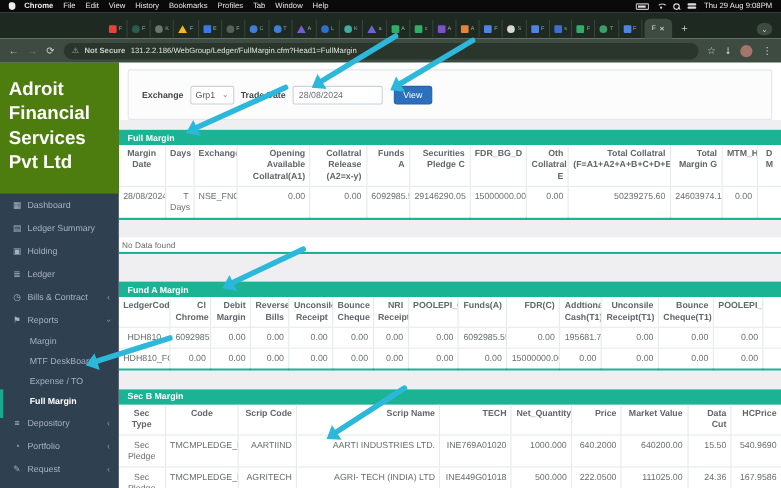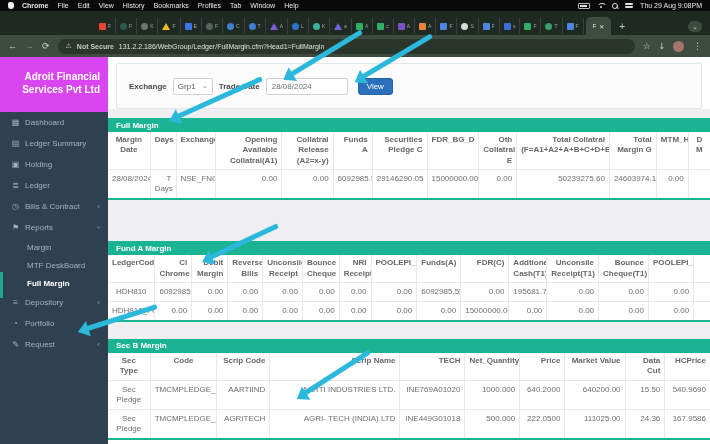--- a/index.html
+++ b/index.html
@@ -52,22 +52,22 @@
     padding:0 8px; gap:5px; color:#c3cdc4; font-size:7px; }
   .warn-tri { color:#c3cdc4; font-size:7px; }
   .url-text { color:#dde4dd; }
   .tb-right { display:flex; align-items:center; gap:9px; }
   .avatar { width:11px; height:11px; border-radius:50%; background:#a5756b; }
 
   
   .app { position:absolute; top:57px; left:0; width:710px; height:387px; display:flex; }
 
   .sidebar { width:108px; background:#2f4050; color:#a7b1c2; flex:0 0 auto; position:relative; }
-  .brand { background:#d946ef; padding:13px 8px 16px; text-align:right; color:#fff;
-    font-size:10px; font-weight:bold; line-height:1.32; }
+  .brand { background:#4d7c0f; padding:13px 8px 16px; text-align:left; color:#fff;
+    font-size:17px; font-weight:bold; line-height:1.32; }
   .nav { font-size:8px; }
   .nav-item { display:flex; align-items:center; gap:5px; padding:6px 8px 6px 11px; cursor:pointer; }
   .nav-item .glyph { width:9px; font-size:8px; text-align:center; }
   .nav-item .chev { margin-left:auto; font-size:8px; color:#8b97a8; }
   .chev.down { display:inline-block; transform:rotate(-90deg); }
   .nav-sub { padding:4.5px 8px 4.5px 27px; cursor:pointer; }
   .nav-sub.active { color:#fff; font-weight:bold; position:relative; }
   .nav-sub.active::before { content:""; position:absolute; left:0; top:-2px; bottom:-6px; width:3px; background:#19aa8d; }
 
   .main { flex:1; background:#ffffff; overflow:hidden; }
@@ -281,20 +281,21 @@
             <span>Bills &amp; Contract</span>
             <span class="chev">‹</span>
           </div>
           <div class="nav-item">
             <span class="glyph">⚑</span>
             <span>Reports</span>
             <span class="chev down">‹</span>
           </div>
           <div class="nav-sub">Margin</div>
           <div class="nav-sub">MTF DeskBoard</div>
+          <div class="nav-sub">Expense / TO</div>
           <div class="nav-sub active">Full Margin</div>
           <div class="nav-item">
             <span class="glyph">≡</span>
             <span>Depository</span>
             <span class="chev">‹</span>
           </div>
           <div class="nav-item">
             <span class="glyph">◔</span>
             <span>Portfolio</span>
             <span class="chev">‹</span>
@@ -371,20 +372,21 @@
                 <td class="al-r">50239275.60</td>
                 <td class="al-r">24603974.10</td>
                 <td class="al-r">0.00</td>
                 <td class="al-l"></td>
               </tr>
             </tbody>
           </table>
         </div>
 
       <div class="band" style="height:16px;"></div>
+      <div class="nodata">No Data found</div>
 
       <div class="band" style="height:25px;"></div>
       <div class="sec-head">Fund A Margin</div>
       <div id="tbl-funda">
           <table>
             <colgroup>
               <col style="width: 7.8%;">
               <col style="width: 6.1%;">
               <col style="width: 6%;">
               <col style="width: 5.8%;">

